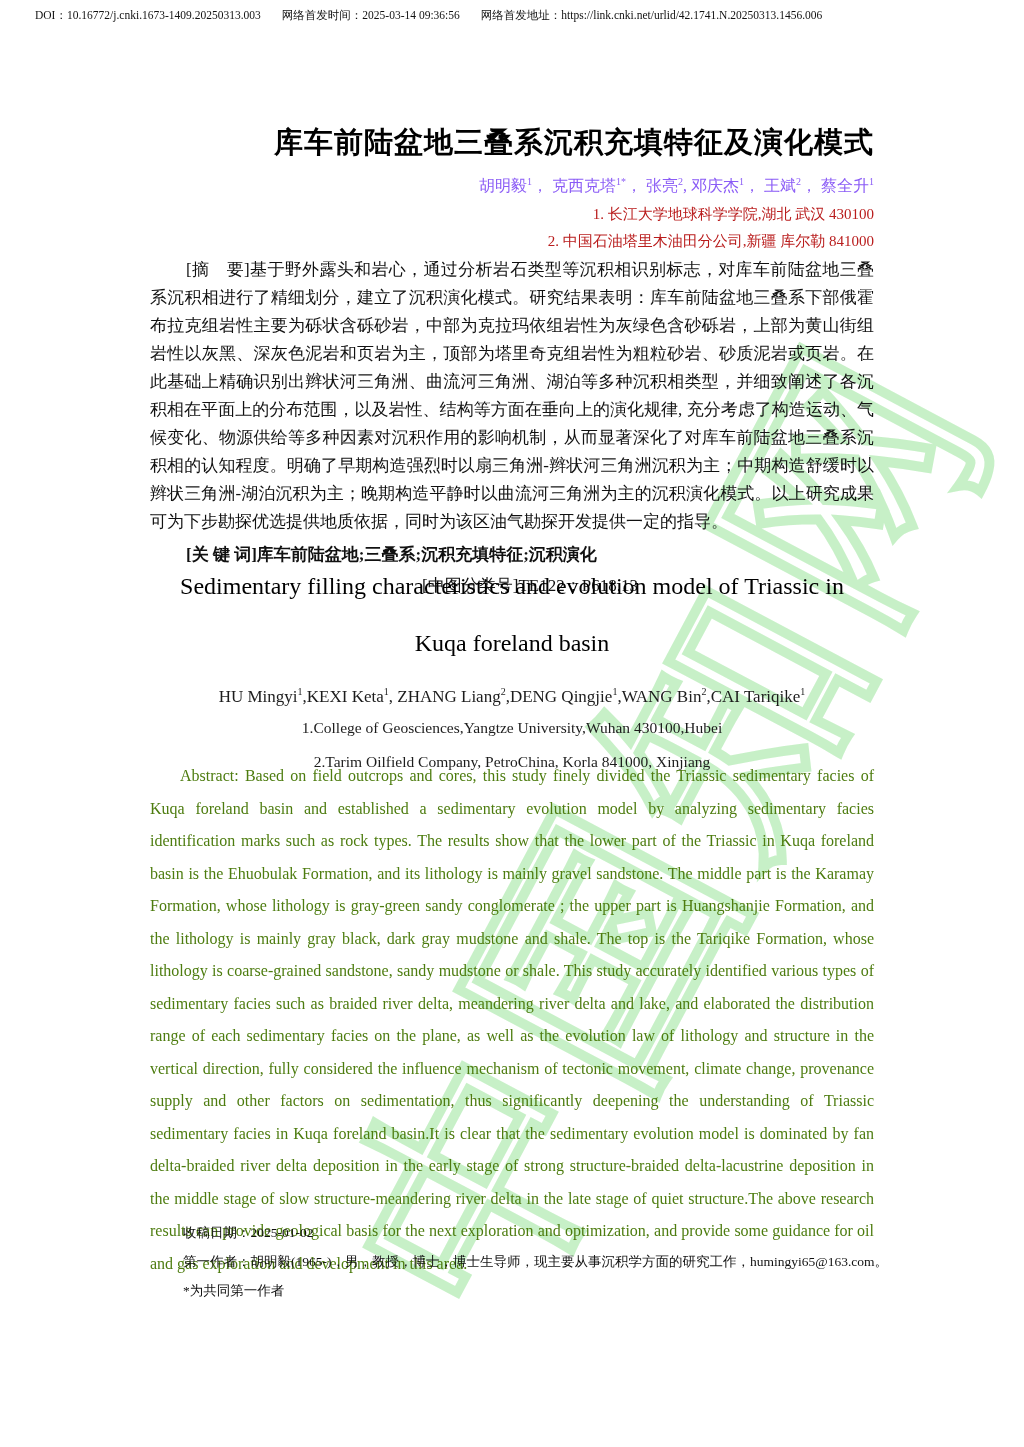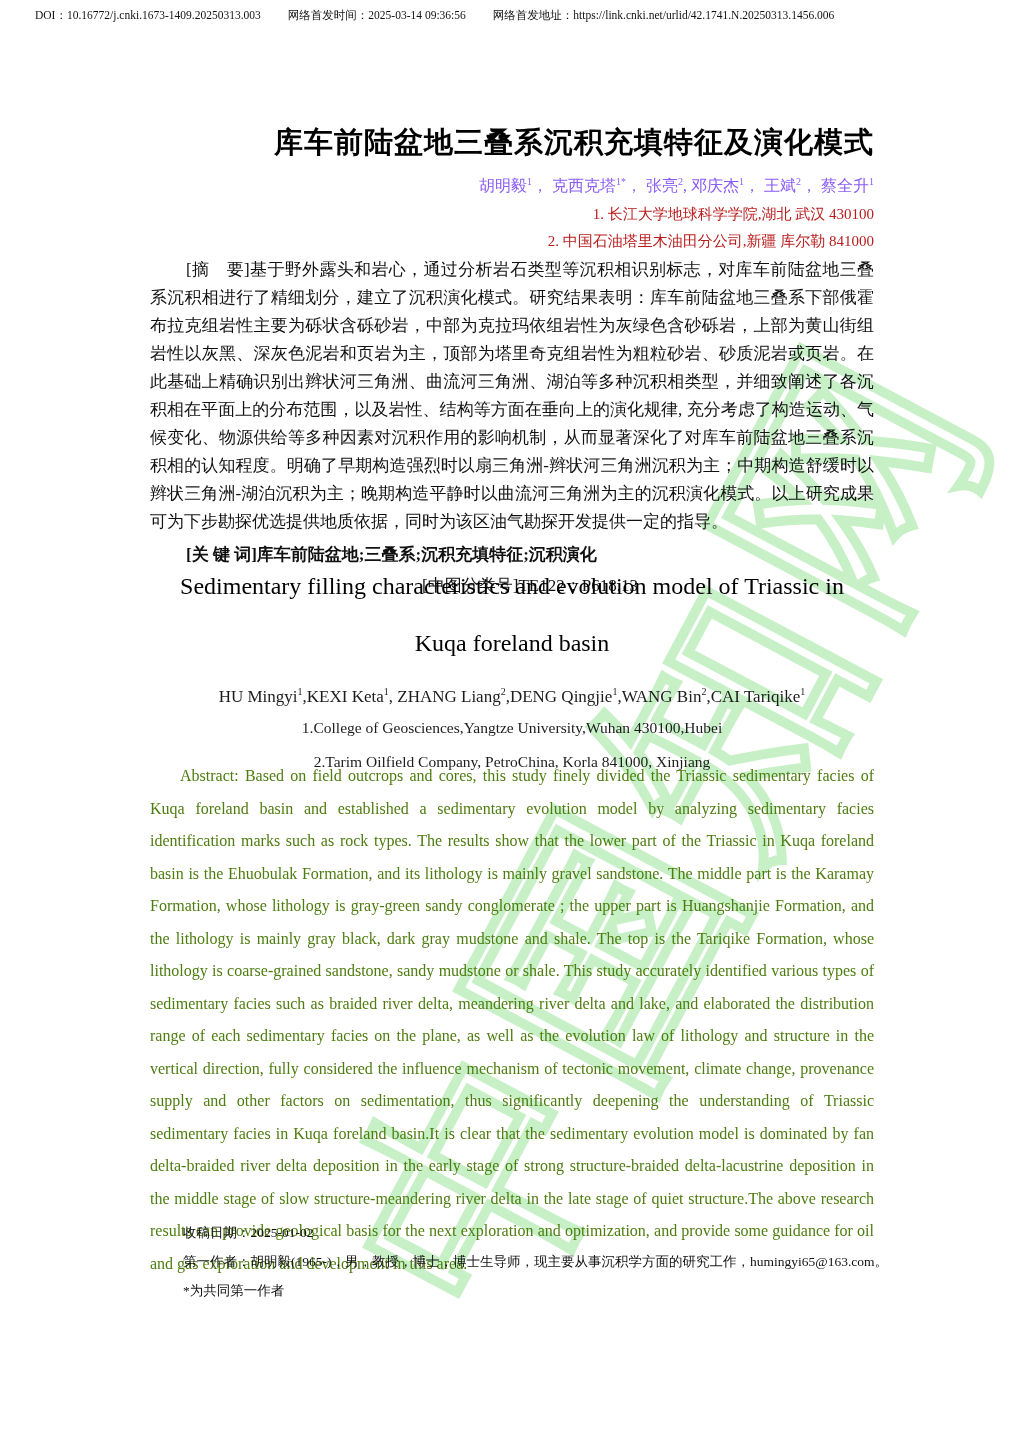--- a/index.html
+++ b/index.html
@@ -20,21 +20,21 @@
     position: absolute;
     left: 0; top: 0;
     pointer-events: none;
   }
   .header {
     position: absolute;
     top: 8px;
     left: 35px;
     right: 18px;
     display: flex;
-    gap: 27px;
+    gap: 21px;
     font-size: 11.5px;
     white-space: nowrap;
     color: #111;
   }
   .block-zh-head {
     position: absolute;
     top: 124px;
     left: 150px;
     width: 724px;
     text-align: right;

